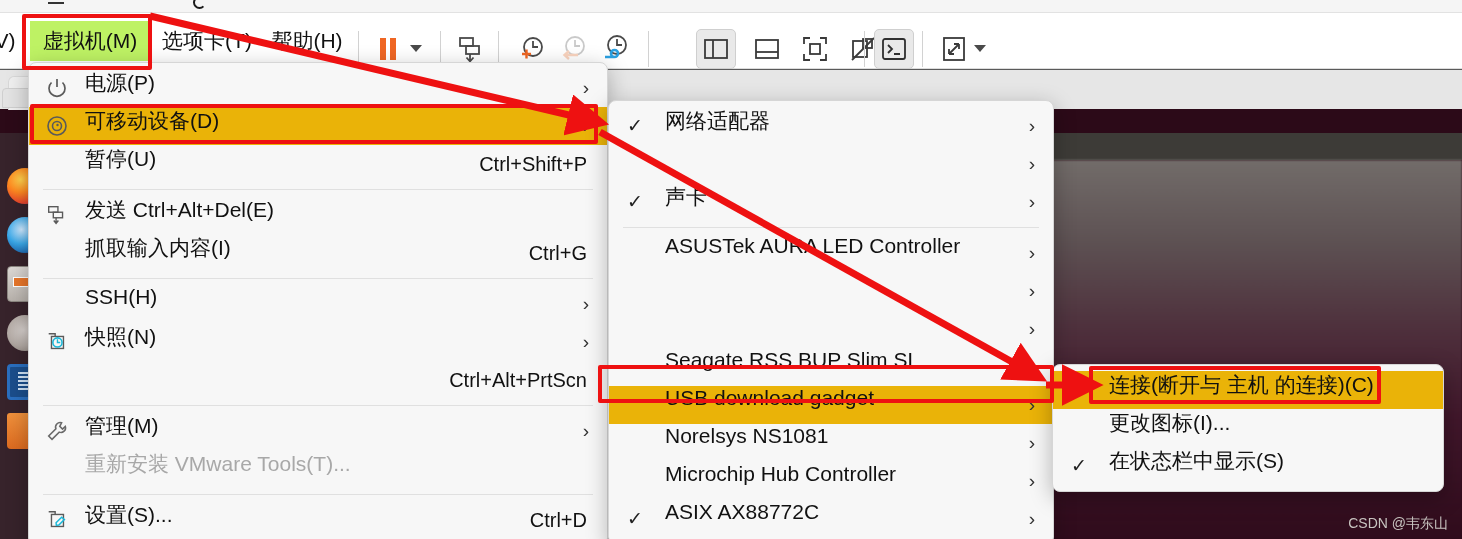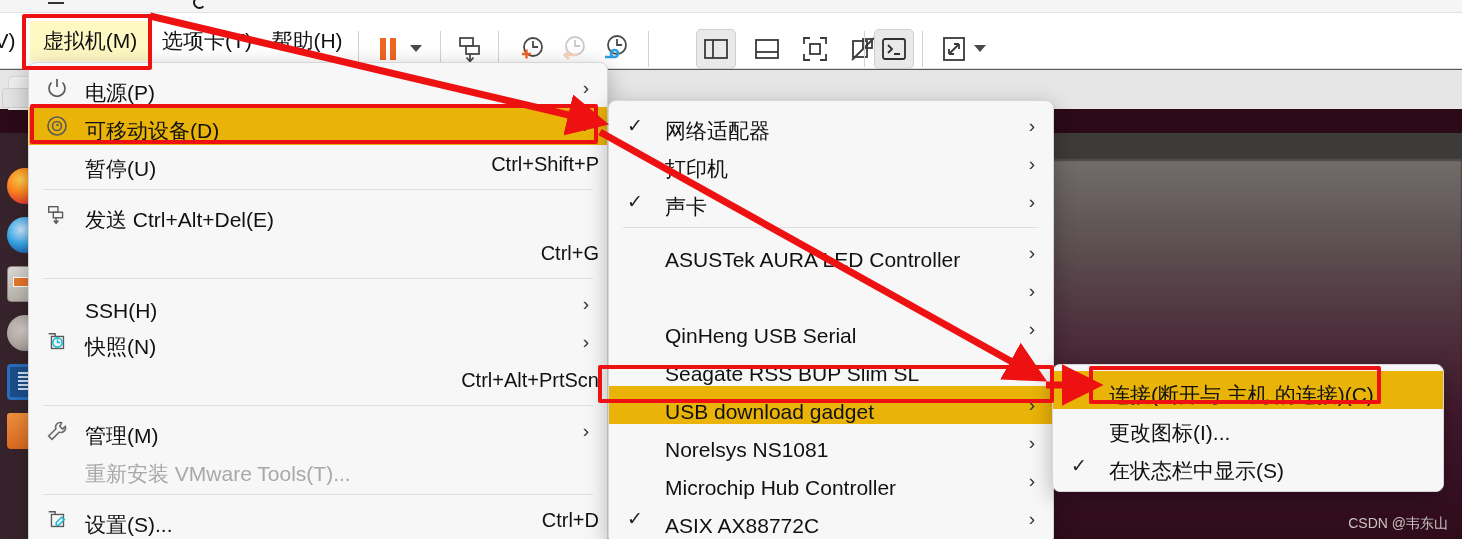--- a/index.html
+++ b/index.html
@@ -128,21 +128,21 @@
     background: #ffffff;
     border-bottom: 1px solid #dcdcdc;
   }
   .menu-item {
     position: absolute; top: 8px; height: 40px;
     display: flex; align-items: center; justify-content: center;
     font-size: 21px; color: #111; padding: 0 10px;
     white-space: nowrap;
   }
   .menu-item.open {
-    background: #fef9c3;
+    background: #bef264;
   }
   .mi-0 { left: -16px; width: 42px; }
   .mi-1 { left: 30px; width: 120px; }
   .mi-2 { left: 152px; width: 110px; }
   .mi-3 { left: 262px; width: 90px; }
 
   .tb-sep {
     position: absolute; top: 18px; width: 1px; height: 36px; background: #d2d2d2;
   }
 
@@ -180,35 +180,35 @@
   .menu-panel {
     position: absolute;
     background: #f7f7f7;
     border: 1px solid #d6d6d6;
     border-radius: 8px;
     box-shadow: 0 6px 22px rgba(0,0,0,.28);
     padding: 6px 0;
   }
   .menu-row {
     position: relative;
-    display: flex; align-items: flex-end;
+    display: flex; align-items: flex-start;
     height: 38px;
     padding: 0 14px 0 0;
     font-size: 21px; color: #111;
     white-space: nowrap;
   }
   .menu-row.highlight { background: #eab308; }
   .menu-row.disabled { color: #a8a8a8; }
   .m-icon {
     width: 56px; min-width: 56px; height: 38px;
     display: flex; align-items: center; justify-content: center;
   }
   .m-label { flex: 0 0 auto; }
   .m-accel {
-    position: absolute; right: 8px; top: 0; line-height: 38px;
+    position: absolute; right: 20px; top: 0; line-height: 38px;
     font-size: 20px; color: #111;
   }
   .m-arrow {
     position: absolute; right: 18px; top: 0; line-height: 38px;
     font-size: 19px; color: #333;
   }
   .m-sep {
     height: 1px; background: #e0e0e0; margin: 6px 14px 6px 14px;
   }
   .m-check {
@@ -436,20 +436,21 @@
           <rect x="4" y="4" width="10" height="6"></rect>
             <rect x="9" y="10" width="10" height="6"></rect>
           <path d="M12 16v6M9.5 19l2.5 3 2.5-3"></path>
         </svg>
       </span>
       <span class="m-label">发送 Ctrl+Alt+Del(E)</span>
     </div>
 
     <div class="menu-row">
       <span class="m-icon"></span>
+      <span class="m-label">抓取输入内容(I)</span>
       <span class="m-accel">Ctrl+G</span>
     </div>
 
     <div class="m-sep"></div>
 
     <div class="menu-row">
       <span class="m-icon"></span>
       <span class="m-label">SSH(H)</span>
       <span class="m-arrow">›</span>
     </div>
@@ -506,41 +507,39 @@
 
   <div class="menu-panel" id="menu-dev">
 
     <div class="menu-row">
       <span class="m-check">✓</span>
       <span class="m-label m-text-indent">网络适配器</span>
       <span class="m-arrow">›</span>
     </div>
 
     <div class="menu-row">
-      <span class="m-label m-text-indent">打印机</span>
       <span class="m-arrow">›</span>
     </div>
 
     <div class="menu-row">
       <span class="m-check">✓</span>
       <span class="m-label m-text-indent">声卡</span>
       <span class="m-arrow">›</span>
     </div>
 
     <div class="m-sep"></div>
 
     <div class="menu-row">
       <span class="m-label m-text-indent">ASUSTek AURA LED Controller</span>
       <span class="m-arrow">›</span>
     </div>
     <div class="menu-row">
       <span class="m-arrow">›</span>
     </div>
     <div class="menu-row">
-      <span class="m-label m-text-indent">QinHeng USB Serial</span>
       <span class="m-arrow">›</span>
     </div>
     <div class="menu-row">
       <span class="m-label m-text-indent">Seagate RSS BUP Slim SL</span>
       <span class="m-arrow">›</span>
     </div>
     <div class="menu-row highlight">
       <span class="m-label m-text-indent">USB download gadget</span>
       <span class="m-arrow">›</span>
     </div>

